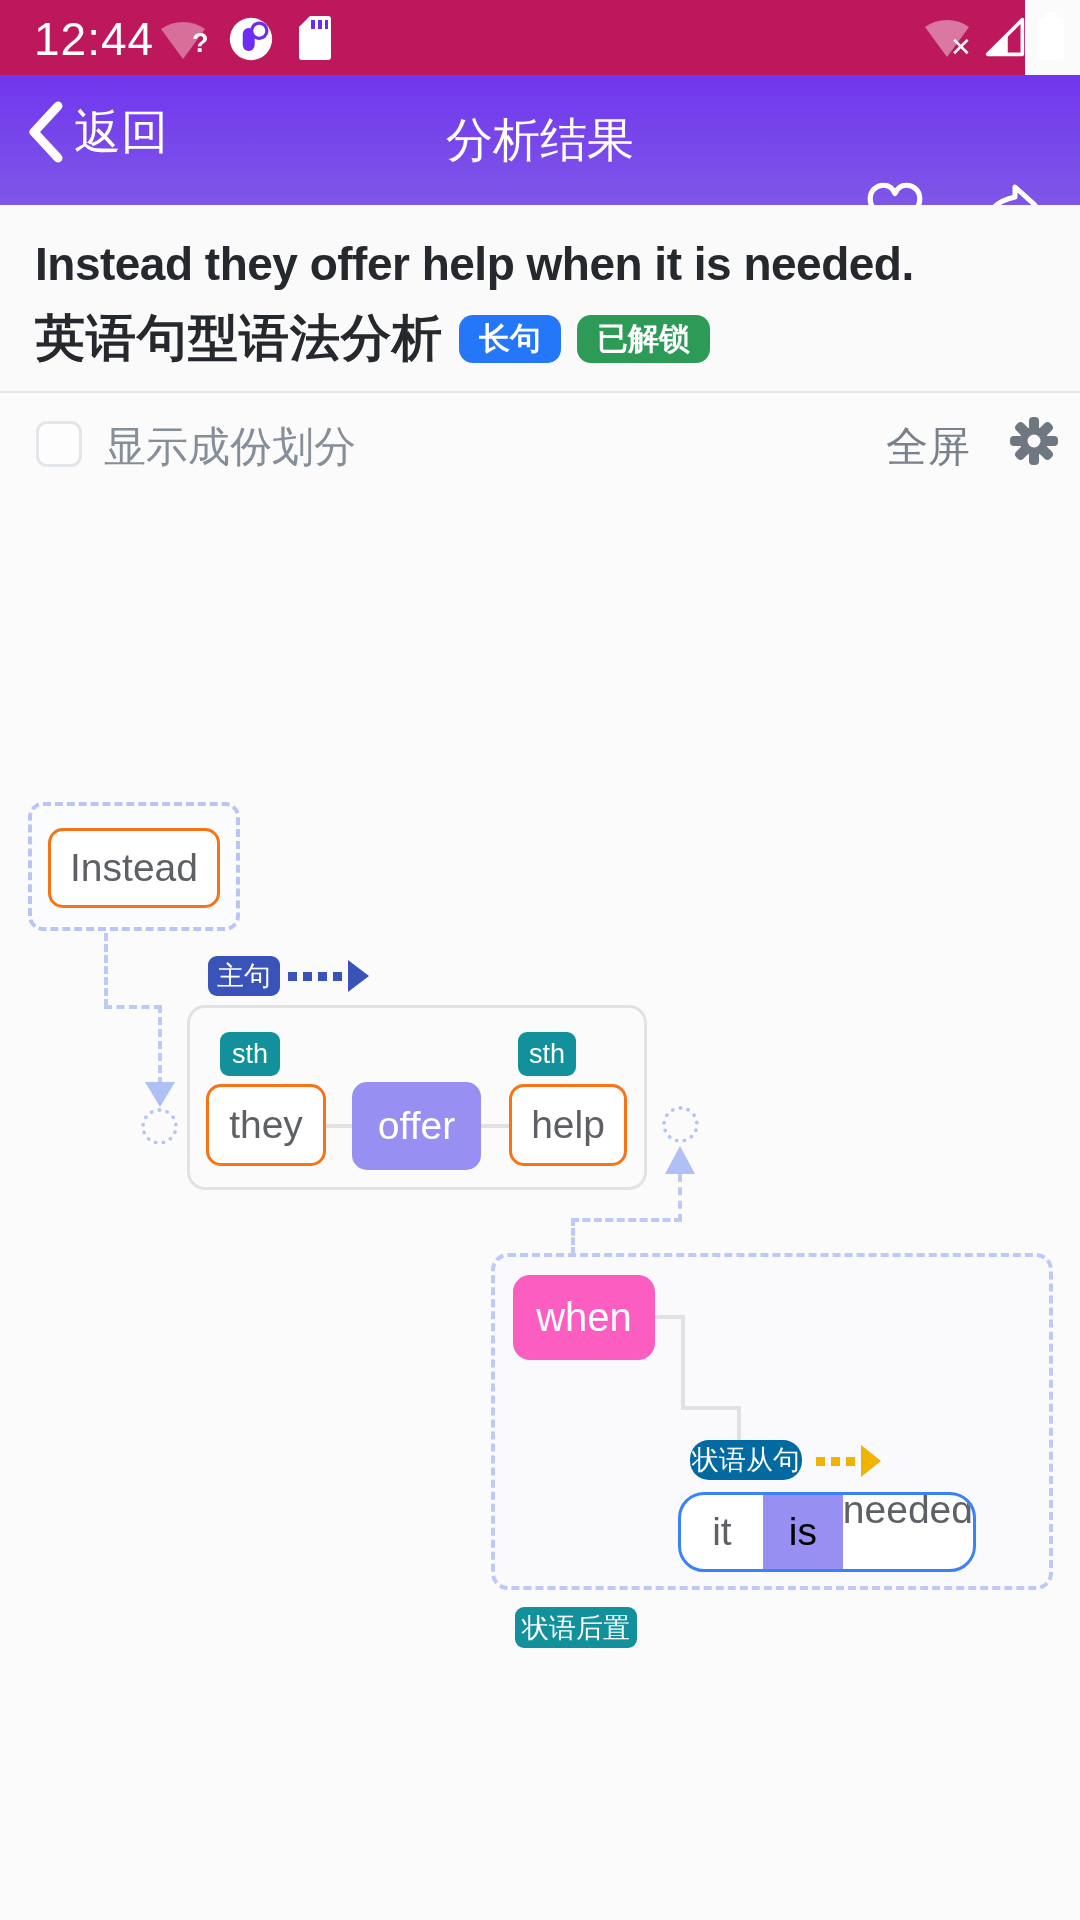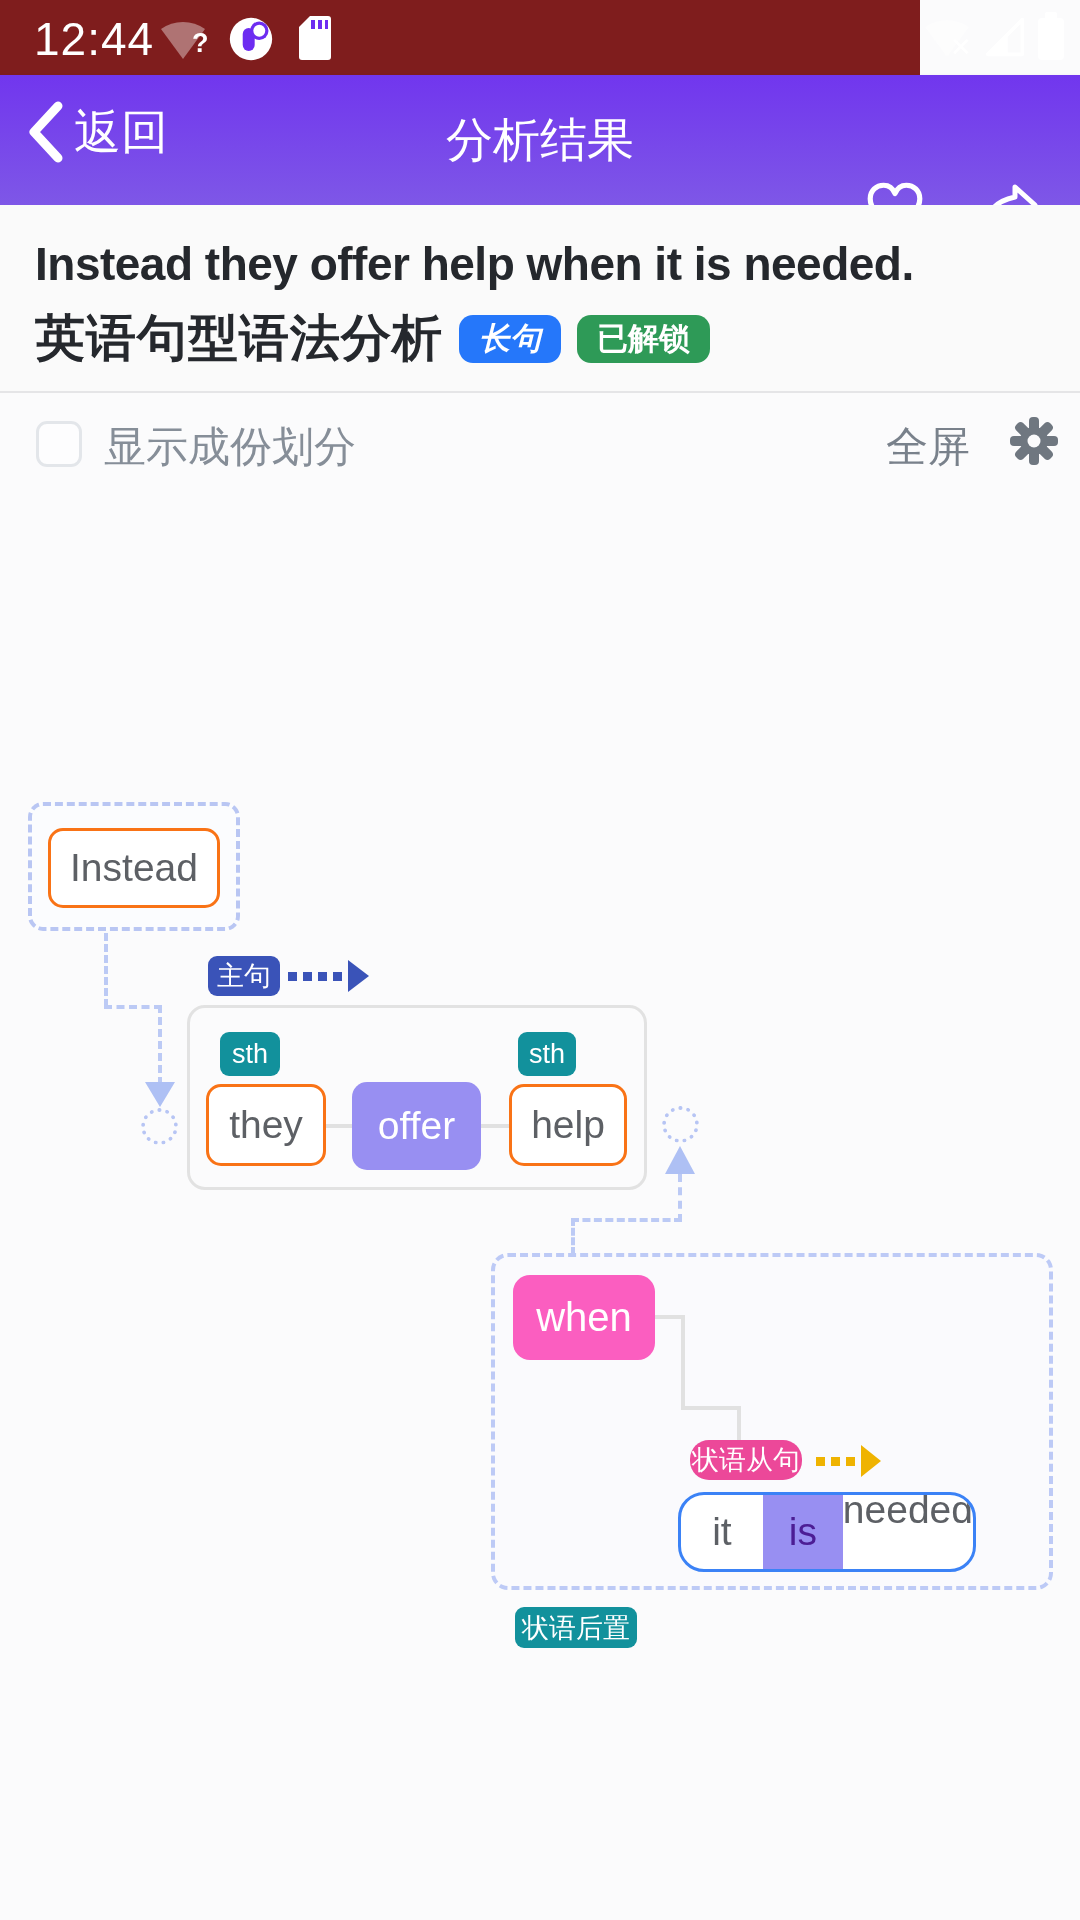--- a/index.html
+++ b/index.html
@@ -1,21 +1,21 @@
 <!DOCTYPE html>
 <html><head>
 <meta charset="utf-8">
 <style>
   * { margin:0; padding:0; box-sizing:border-box; }
   html,body { width:1080px; height:1920px; }
   body { font-family:"Liberation Sans","DejaVu Sans",sans-serif; background:#fbfbfc; }
   .screen { position:relative; width:1080px; height:1920px; overflow:hidden; background:#fbfbfc; }
 
   
-  .status-bar { position:absolute; left:0; top:0; width:920px; height:75px; background:#7f1d1d; }
+  .status-bar { position:absolute; left:0; top:0; width:1025px; height:75px; background:#be185d; }
   .sb-time { position:absolute; left:34px; top:12px; color:#fff; font-size:46px; font-weight:400; letter-spacing:1px; }
   .sb-icon { position:absolute; }
   .wifi-q { left:158px; top:16px; }
   .wifi-q .qmark { position:absolute; left:34px; top:12px; color:#fff; font-size:27px; font-weight:700; }
   .app-blob { left:228px; top:16px; }
   .sd-card { left:298px; top:15px; }
   .wifi-x { left:922px; top:14px; }
   .wifi-x .xmark { position:absolute; left:28px; top:18px; color:#fff; font-size:26px; font-weight:700; }
   .signal { left:984px; top:14px; }
   .battery-icon { left:1038px; top:12px; width:26px; height:48px; }
@@ -31,21 +31,21 @@
   .header-title { position:absolute; left:0; top:0; width:1080px; height:130px; display:flex; align-items:center; justify-content:center; color:#fff; font-size:47px; }
   .heart-btn { position:absolute; left:864px; top:104px; }
   .share-btn { position:absolute; left:978px; top:106px; }
 
   
   .sentence-section { position:absolute; left:0; top:205px; width:1080px; height:188px; background:#fafafa; border-bottom:2px solid #e5e5e7; }
   .sentence-en { position:absolute; left:35px; top:32px; width:1020px; color:#25282d; font-size:46px; font-weight:700; letter-spacing:-0.5px; white-space:nowrap; }
   .sentence-row { position:absolute; left:35px; top:100px; display:flex; align-items:center; gap:16px; }
   .sentence-cn { color:#25282d; font-size:50px; font-weight:700; letter-spacing:1px; }
   .pill { display:inline-flex; align-items:center; justify-content:center; height:48px; padding:0 20px; border-radius:14px; color:#fff; font-size:31px; font-weight:700; }
-  .pill-blue { background:#2577fa;font-style:italic; }
+  .pill-blue { background:#2577fa; }
   .pill-green { background:#2e9a57; }
 
   
   .toolbar { position:absolute; left:0; top:393px; width:1080px; height:110px; }
   .checkbox { position:absolute; left:36px; top:28px; width:46px; height:46px; border:3px solid #e3e6ea; border-radius:11px; background:#fdfdfe; cursor:pointer; }
   .checkbox-label { position:absolute; left:104px; top:26px; color:#868e98; font-size:42px; }
   .fullscreen-btn { position:absolute; left:886px; top:26px; color:#79818b; font-size:42px; cursor:pointer; }
   .gear-btn { position:absolute; left:1008px; top:22px; cursor:pointer; }
 
   
@@ -64,21 +64,21 @@
   .dots-arrow .t { width:0; height:0; border-top:16px solid transparent; border-bottom:16px solid transparent; }
 
   .instead-group { position:absolute; left:28px; top:802px; width:212px; height:129px; border:4px dashed #b9c6f3; border-radius:15px; background:rgba(252,253,255,.6); }
   .main-group { position:absolute; left:187px; top:1005px; width:460px; height:185px; background:#fbfbfc; border:3px solid #e2e2e2; border-radius:18px; }
   .sub-group { position:absolute; left:491px; top:1253px; width:562px; height:337px; border:4px dashed #bdcaf6; border-radius:17px; background:rgba(249,250,253,.55); }
   .when-box { position:absolute; left:513px; top:1275px; width:142px; height:85px; background:#fb5ec0; border-radius:17px; display:flex; align-items:center; justify-content:center; color:#fff; font-size:40px; cursor:pointer; }
 
   .clause-box { position:absolute; left:678px; top:1492px; width:298px; height:80px; background:#fff; border:3px solid #3b82f6; border-radius:26px; overflow:hidden; display:flex; }
   .clause-cell { display:flex; align-items:center; justify-content:center; color:#5d6065; font-size:39px; cursor:pointer; }
   .cell-it { width:84px; }
-  .cell-is { width:82px; background:#988ff2; color:#4c1d95; }
+  .cell-is { width:82px; background:#988ff2; color:#000000; }
   .cell-needed { flex:1;text-align:right; }
 
   svg { display:block; }
 </style>
 </head>
 <body>
 
 <div class="screen">
 
   <div class="status-bar">
@@ -221,21 +221,21 @@
     <div class="dash-v" style="left:571px; top:1218px; height:37px;"></div>
 
     <div class="sub-group"></div>
     <div class="when-box">when</div>
 
     <div class="gray-seg" style="left:655px; top:1315px; width:30px; height:4px;"></div>
     <div class="gray-seg" style="left:681px; top:1315px; width:4px; height:95px;"></div>
     <div class="gray-seg" style="left:681px; top:1406px; width:60px; height:4px;"></div>
     <div class="gray-seg" style="left:737px; top:1406px; width:4px; height:36px;"></div>
 
-    <div class="badge" style="left:690px; top:1440px; width:112px; height:40px; background:#ec4899;border-radius:19px;">状语从句</div>
+    <div class="badge" style="left:690px; top:1440px; width:112px; height:40px; background:#0369a1;border-radius:19px;">状语从句</div>
     <div class="dots-arrow" style="left:816px; top:1455px;">
       <span class="d" style="background:#efb301;"></span>
         <span class="d" style="background:#efb301;"></span>
       <span class="d" style="background:#efb301;"></span>
       <span class="t" style="border-left:20px solid #efb301; margin-top:-10px; margin-bottom:-10px;"></span>
     </div>
 
     <div class="clause-box">
       <div class="clause-cell cell-it">it</div>
       <div class="clause-cell cell-is">is</div>

